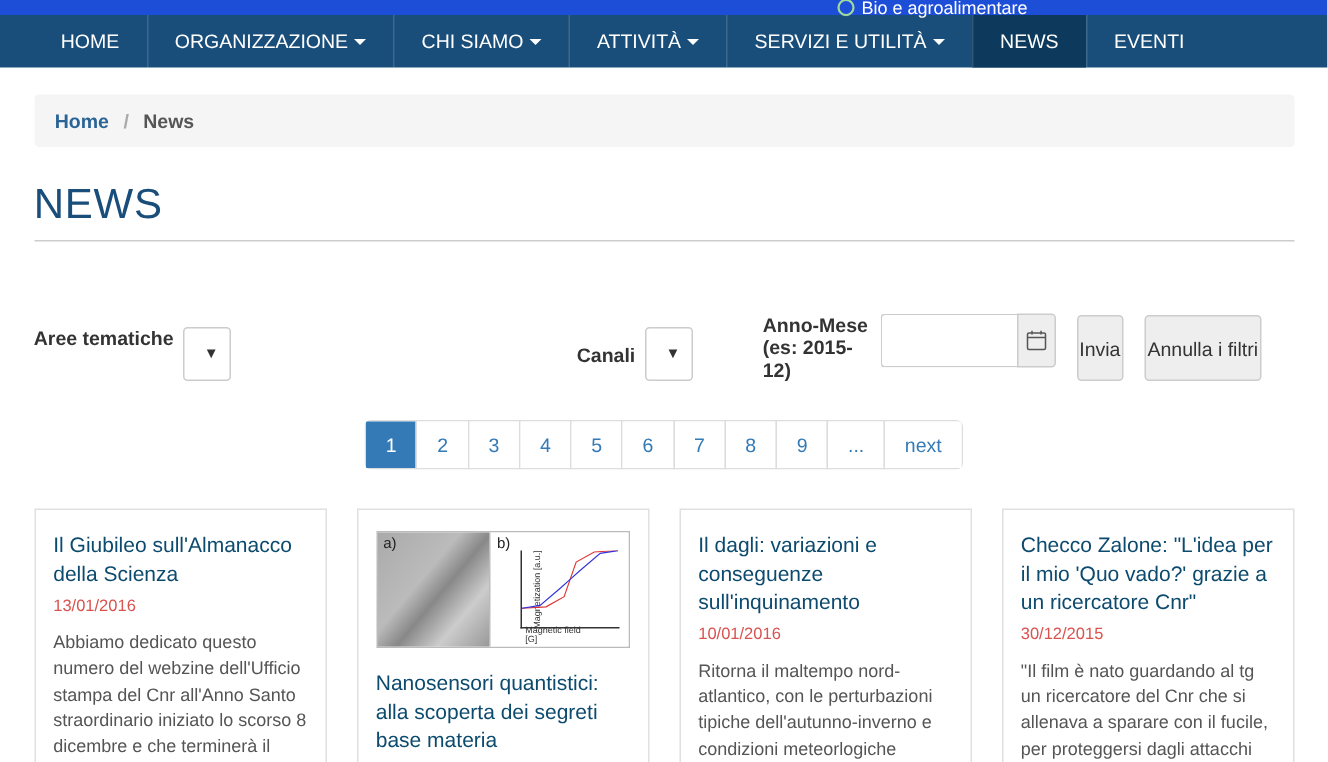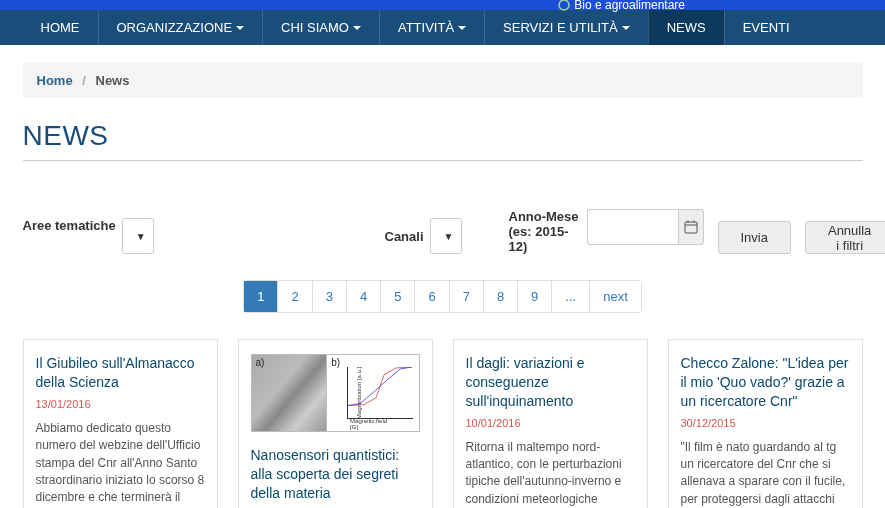--- a/index.html
+++ b/index.html
@@ -24,21 +24,21 @@
   .filter-label { font-size: 13px; font-weight: 600; color: #333; }
   .filter-group.aree { flex: 0 0 348px; }
   .filter-group.canali { flex: 0 0 110px; align-items: center; }
   .filter-group.anno { flex: 0 0 195px; }
   .select, .text-input { height: 36px; border: 1px solid #ccc; border-radius: 3px; background: #fff; font-size: 13px; padding: 0 22px 0 8px; position: relative; appearance: none; -webkit-appearance: none; width: 100%; }
   .sel-wrap { position: relative; }
   .sel-caret { position: absolute; right: 8px; top: 50%; transform: translateY(-50%); font-size: 10px; pointer-events: none; color:#333; }
   .input-group { display: flex; }
   .input-group .text-input { border-radius: 3px 0 0 3px; border-right: none; }
   .cal-btn { width: 36px; height: 36px; border: 1px solid #ccc; background: #eee; border-radius: 0 3px 3px 0; display: flex; align-items: center; justify-content: center; cursor: pointer; }
-  .btn { height: 33px; padding: 0 22px; border: 1px solid #ccc; background: #eee; color: #333; font-size: 13px; border-radius: 3px; cursor: pointer; }
+  .btn { height: 44px; padding: 0 1px; border: 1px solid #ccc; background: #eee; color: #333; font-size: 13px; border-radius: 3px; cursor: pointer; }
   .pagination { display: flex; justify-content: center; }
   .page-list { display: flex; list-style: none; border-radius: 4px; overflow: hidden; }
   .page-item { border: 1px solid #ddd; margin-left: -1px; }
   .page-item:first-child { margin-left: 0; border-radius: 4px 0 0 4px; }
   .page-item:last-child { border-radius: 0 4px 4px 0; }
   .page-link { display: block; padding: 8px 13px; color: #337ab7; font-size: 13px; cursor: pointer; background: #fff; }
   .page-item.active .page-link { background: #337ab7; color: #fff; border-color: #337ab7; }
   .cards { display: flex; gap: 20px; margin-top: 26px; }
   .card { flex: 1; border: 1px solid #e0e0e0; padding: 14px 12px 10px; min-height: 180px; overflow: hidden; }
   .card-title { color: #0c4a6e; font-size: 14px; font-weight: 500; line-height: 1.35; margin-bottom: 6px; }
@@ -196,21 +196,21 @@
             <span class="axis-lbl-y">Magnetization [a.u.]</span>
             <span class="axis-lbl-x">Magnetic field [G]</span>
             <div class="plot">
               <svg viewBox="0 0 100 60" preserveAspectRatio="none">
                 <polyline points="0,60 25,58.5 43.75,48 50,30 56.25,12 75,1.5 100,0" fill="none" stroke="#d33" stroke-width="1.2"></polyline>
                 <polyline points="0,60 18.75,57 40,39 50,30 60,21 81.25,3 100,0" fill="none" stroke="#33d" stroke-width="1.2"></polyline>
               </svg>
             </div>
           </div>
         </div>
-        <div class="card-title">Nanosensori quantistici: alla scoperta dei segreti della materia</div>
+        <div class="card-title">Nanosensori quantistici: alla scoperta dei segreti base materia</div>
       </div>
       <div class="card">
         <div class="card-title">Il dagli: variazioni e conseguenze sull'inquinamento</div>
         <div class="card-date">10/01/2016</div>
         <div class="card-text">Ritorna il maltempo nord-atlantico, con le perturbazioni tipiche dell'autunno-inverno e condizioni meteorlogiche finalmente invernali. Inevitabile il</div>
       </div>
       <div class="card">
         <div class="card-title">Checco Zalone: "L'idea per il mio 'Quo vado?' grazie a un ricercatore Cnr"</div>
         <div class="card-date">30/12/2015</div>
         <div class="card-text">"Il film è nato guardando al tg un ricercatore del Cnr che si allenava a sparare con il fucile, per proteggersi dagli attacchi degli orsi polari alla base di ricerca Ny-</div>

